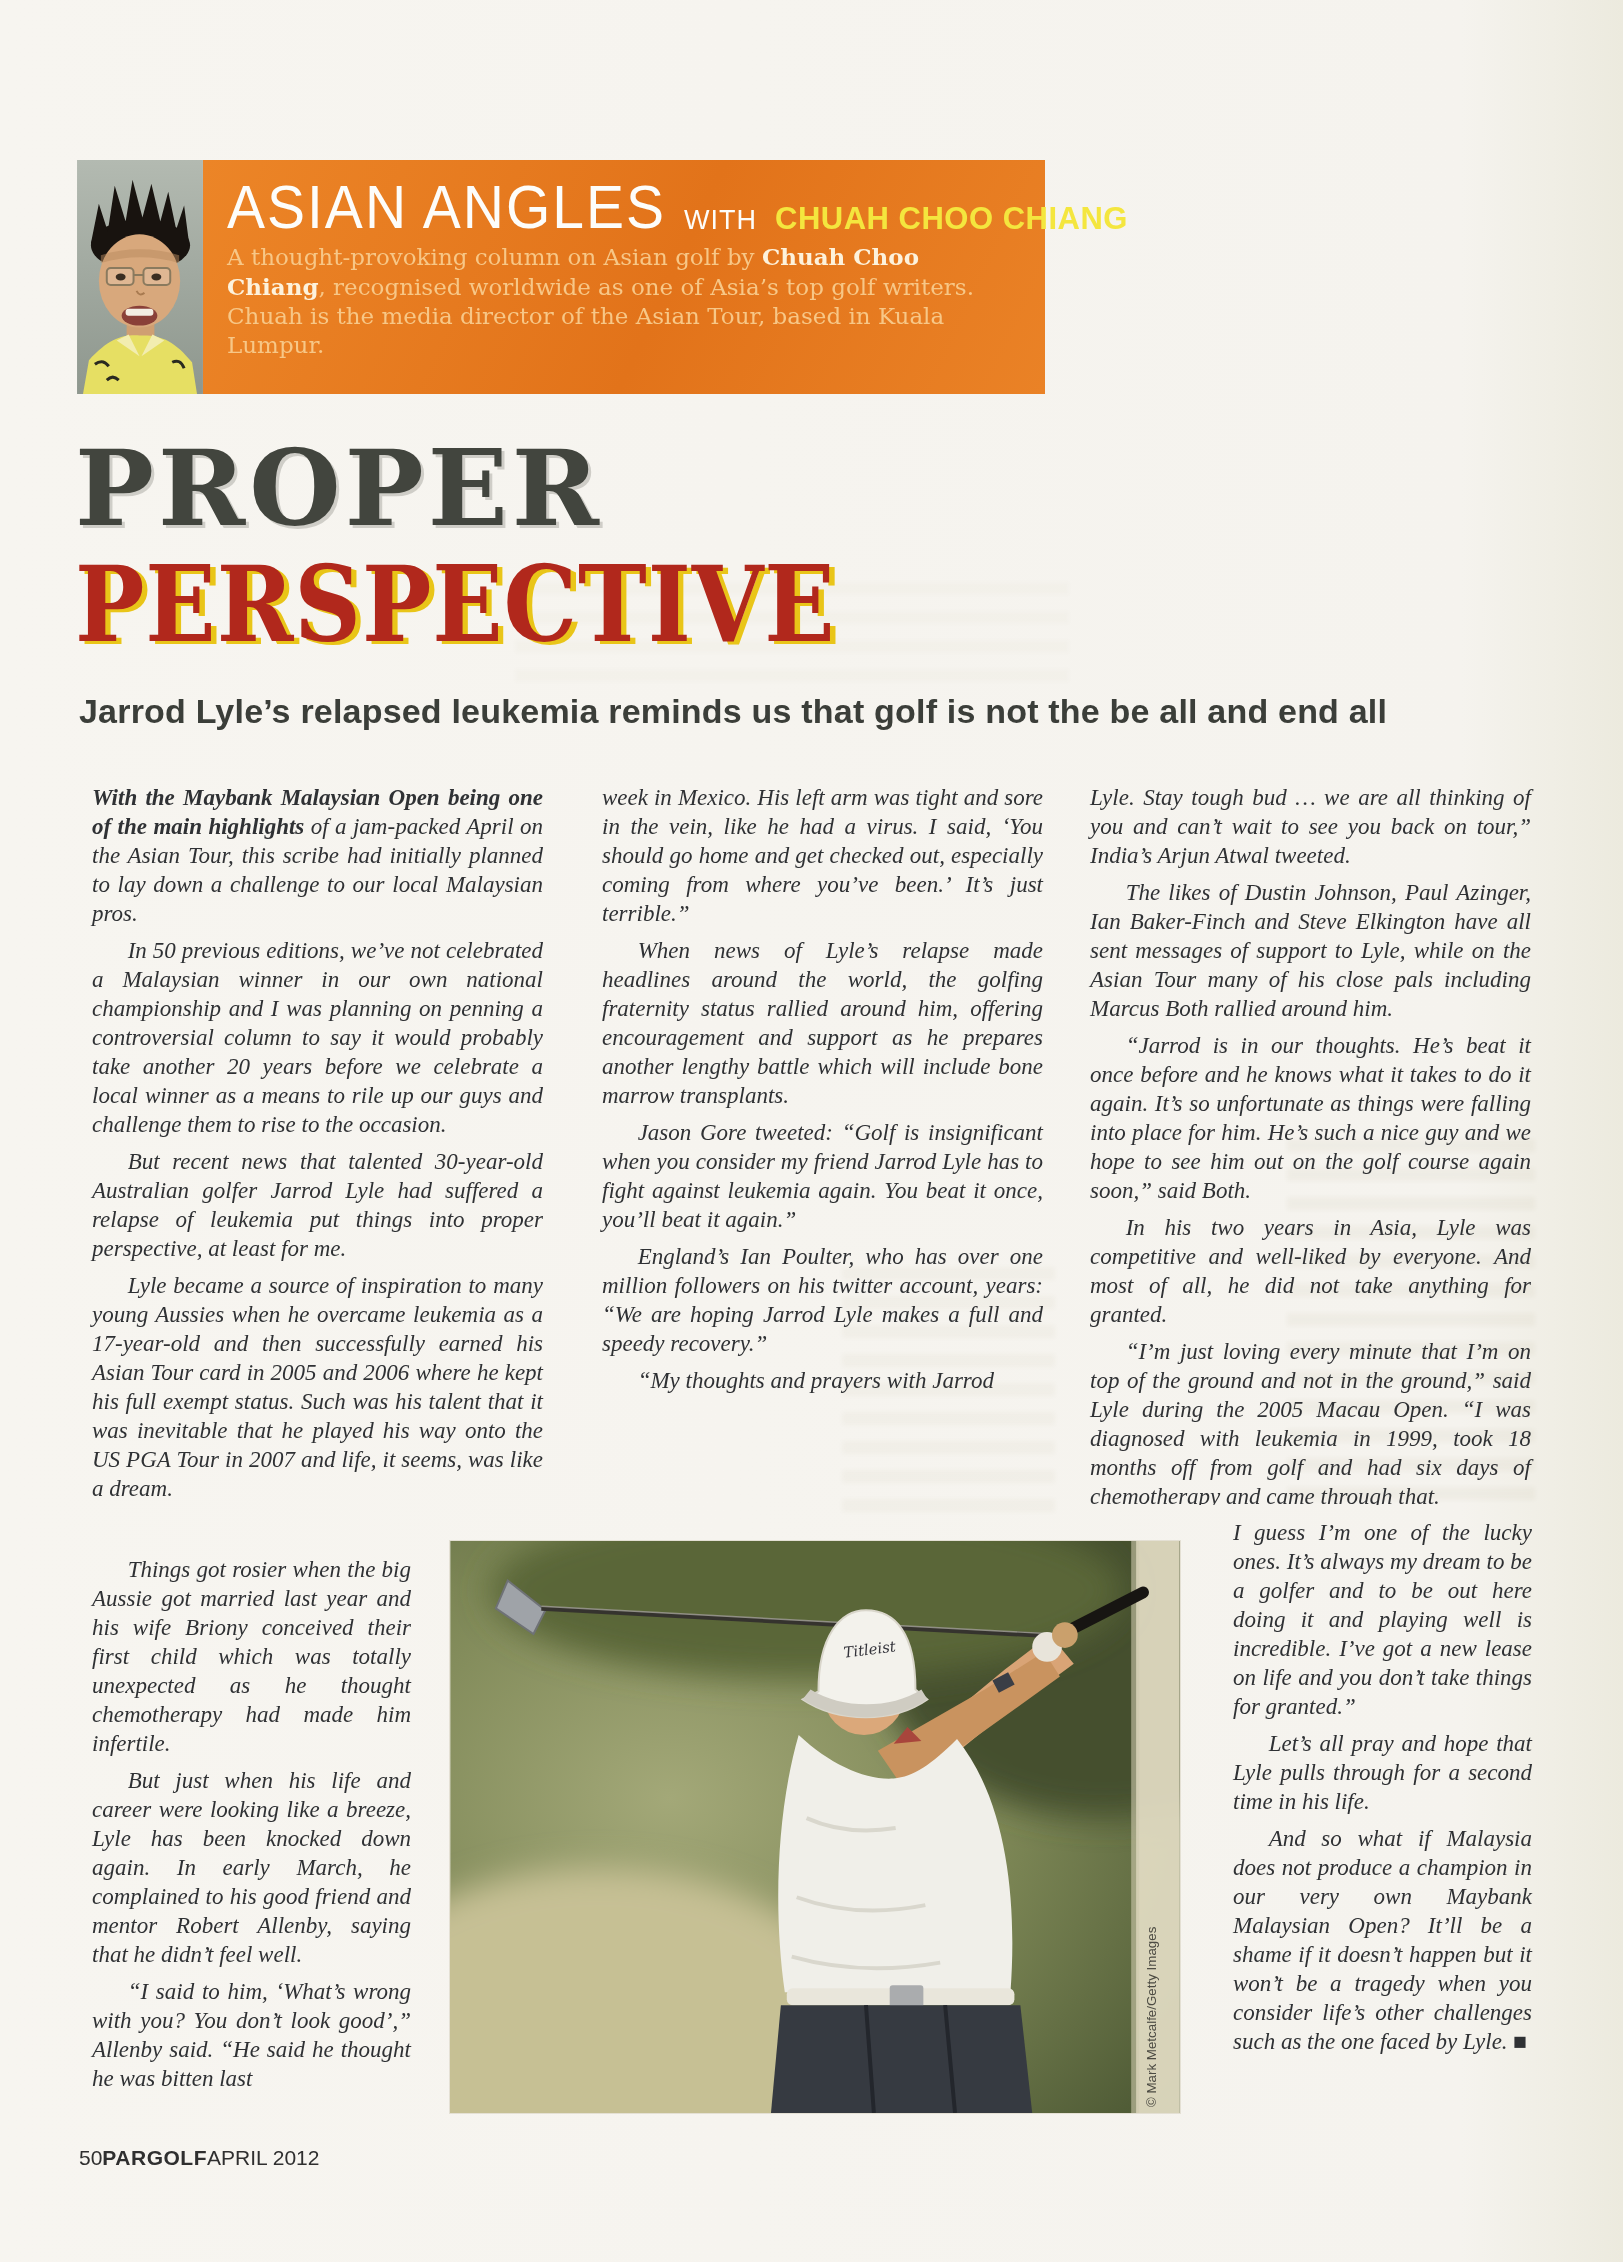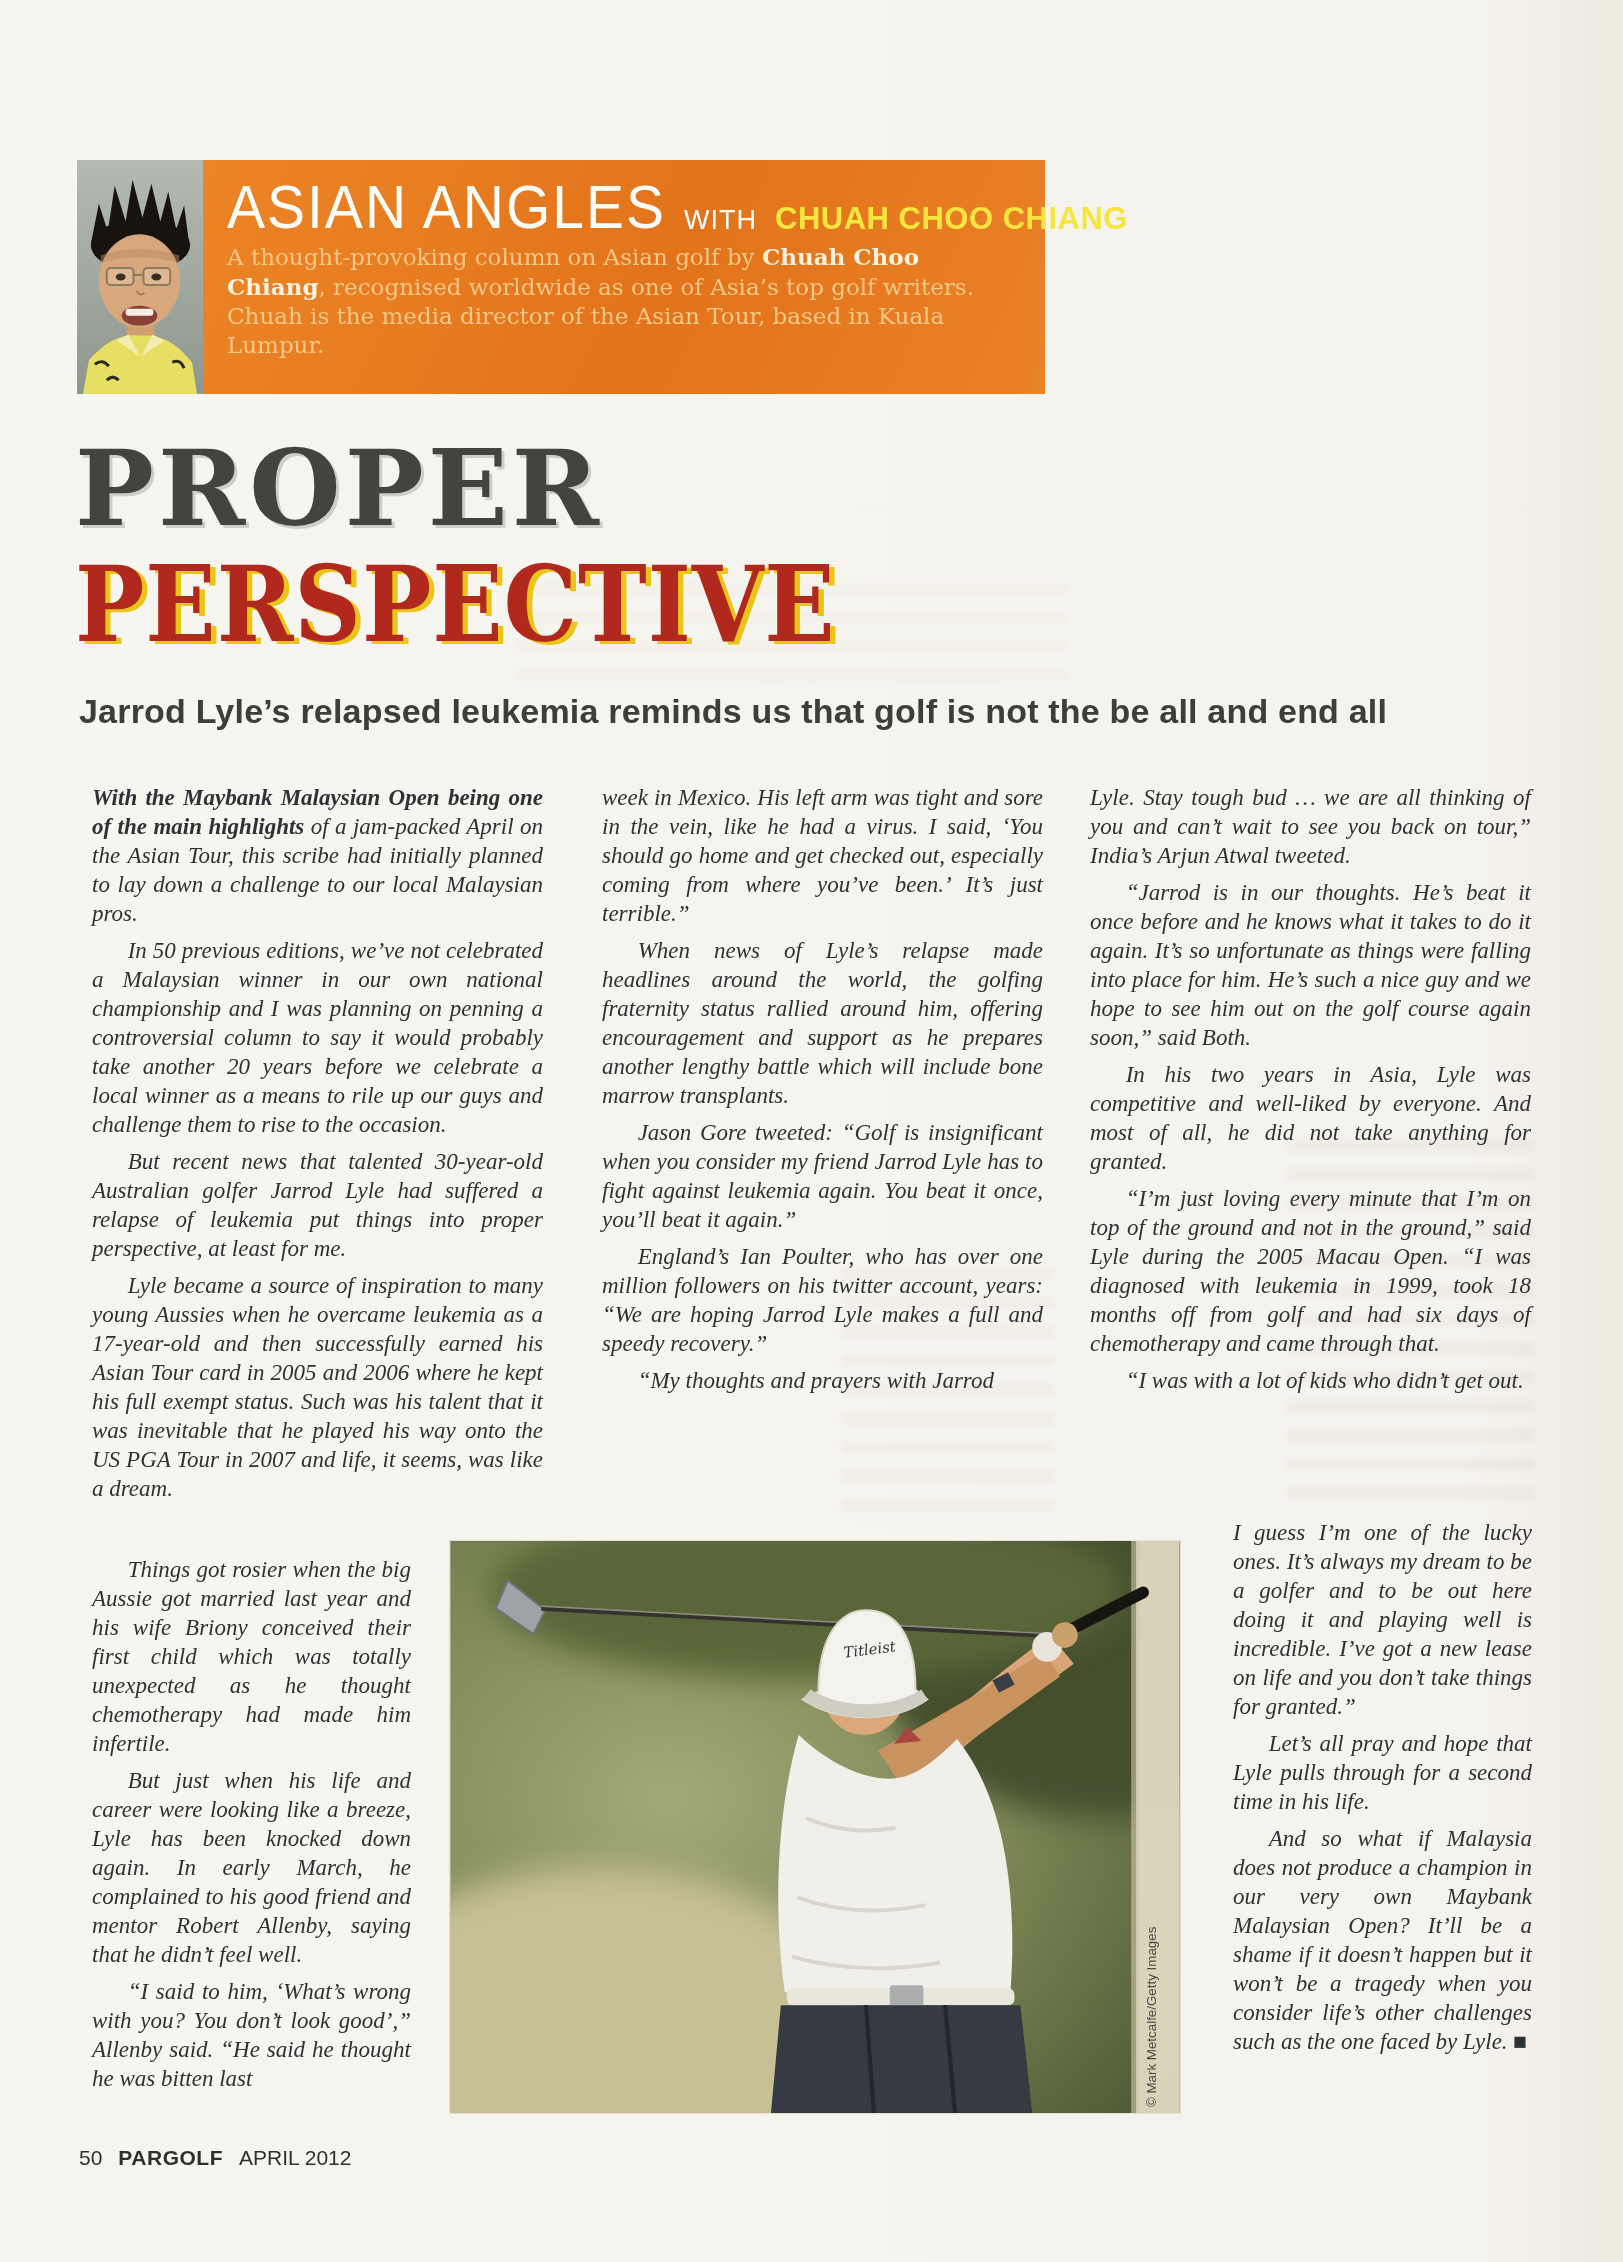--- a/index.html
+++ b/index.html
@@ -30,21 +30,21 @@
   #col1b{left:84px;top:1547px;width:335px;height:609px;}
   #col2{left:594px;top:775px;width:457px;height:764px;}
   #col3a{left:1082px;top:775px;width:457px;height:730px;}
   #col3b{left:1225px;top:1510px;width:315px;height:594px;}
 
   
   .photo{position:absolute;left:450px;top:1541px;width:730px;height:572px;box-shadow:0 0 0 1px #e4e0d4;}
   .photo svg{display:block;}
 
   
-  .footer{position:absolute;left:79px;top:2146px;display:flex;align-items:baseline;gap:16px;font-family:"Liberation Sans",sans-serif;font-size:21px;color:#2f2f2f;}
+  .footer{position:absolute;left:79px;top:2146px;display:flex;align-items:baseline;font-family:"Liberation Sans",sans-serif;font-size:21px;color:#2f2f2f;}
   .footer .mag{font-weight:700;letter-spacing:0.5px;}
 
   
   .ghost{position:absolute;filter:blur(2px);background:repeating-linear-gradient(180deg,rgba(125,115,60,.55) 0 13px,transparent 13px 29px);pointer-events:none;}
   #ghost1{left:1287px;top:1139px;width:248px;height:376px;opacity:.09;}
   #ghost2{left:842px;top:1267px;width:213px;height:248px;opacity:.07;}
   #ghost3{left:515px;top:582px;width:554px;height:109px;opacity:.045;}
 </style>
 </head>
 <body>
@@ -110,20 +110,21 @@
     </div>
   <div class="col" id="col2">
       <p>week in Mexico. His left arm was tight and sore in the vein, like he had a virus. I said, ‘You should go home and get checked out, especially coming from where you’ve been.’ It’s just terrible.”</p>
       <p>When news of Lyle’s relapse made headlines around the world, the golfing fraternity status rallied around him, offering encouragement and support as he prepares another lengthy battle which will include bone marrow transplants.</p>
       <p>Jason Gore tweeted: “Golf is insignificant when you consider my friend Jarrod Lyle has to fight against leukemia again. You beat it once, you’ll beat it again.”</p>
       <p>England’s Ian Poulter, who has over one million followers on his twitter account, years: “We are hoping Jarrod Lyle makes a full and speedy recovery.”</p>
       <p>“My thoughts and prayers with Jarrod</p>
     </div>
   <div class="col" id="col3a">
       <p>Lyle. Stay tough bud … we are all thinking of you and can’t wait to see you back on tour,” India’s Arjun Atwal tweeted.</p>
+      <p>The likes of Dustin Johnson, Paul Azinger, Ian Baker-Finch and Steve Elkington have all sent messages of support to Lyle, while on the Asian Tour many of his close pals including Marcus Both rallied around him.</p>
       <p>“Jarrod is in our thoughts. He’s beat it once before and he knows what it takes to do it again. It’s so unfortunate as things were falling into place for him. He’s such a nice guy and we hope to see him out on the golf course again soon,” said Both.</p>
       <p>In his two years in Asia, Lyle was competitive and well-liked by everyone. And most of all, he did not take anything for granted.</p>
       <p>“I’m just loving every minute that I’m on top of the ground and not in the ground,” said Lyle during the 2005 Macau Open. “I was diagnosed with leukemia in 1999, took 18 months off from golf and had six days of chemotherapy and came through that.</p>
       <p>“I was with a lot of kids who didn’t get out.</p>
     </div>
   <div class="col" id="col3b">
       <p>I guess I’m one of the lucky ones. It’s always my dream to be a golfer and to be out here doing it and playing well is incredible. I’ve got a new lease on life and you don’t take things for granted.”</p>
       <p>Let’s all pray and hope that Lyle pulls through for a second time in his life.</p>
       <p>And so what if Malaysia does not produce a champion in our very own Maybank Malaysian Open? It’ll be a shame if it doesn’t happen but it won’t be a tragedy when you consider life’s other challenges such as the one faced by Lyle. ■</p>
     </div>

